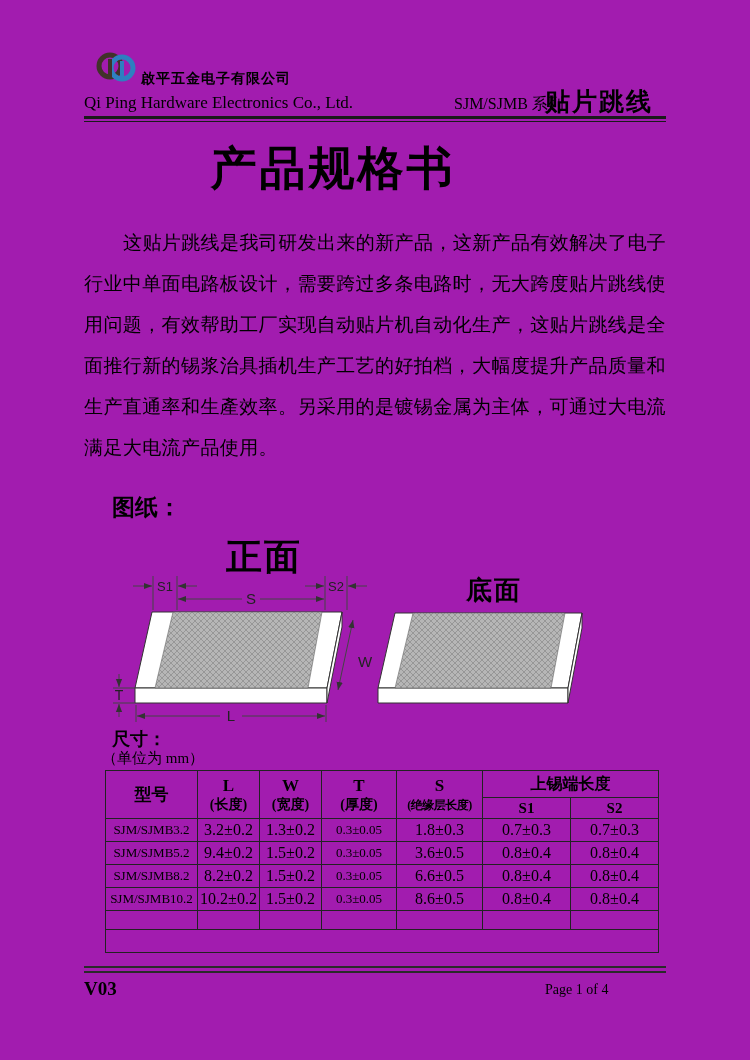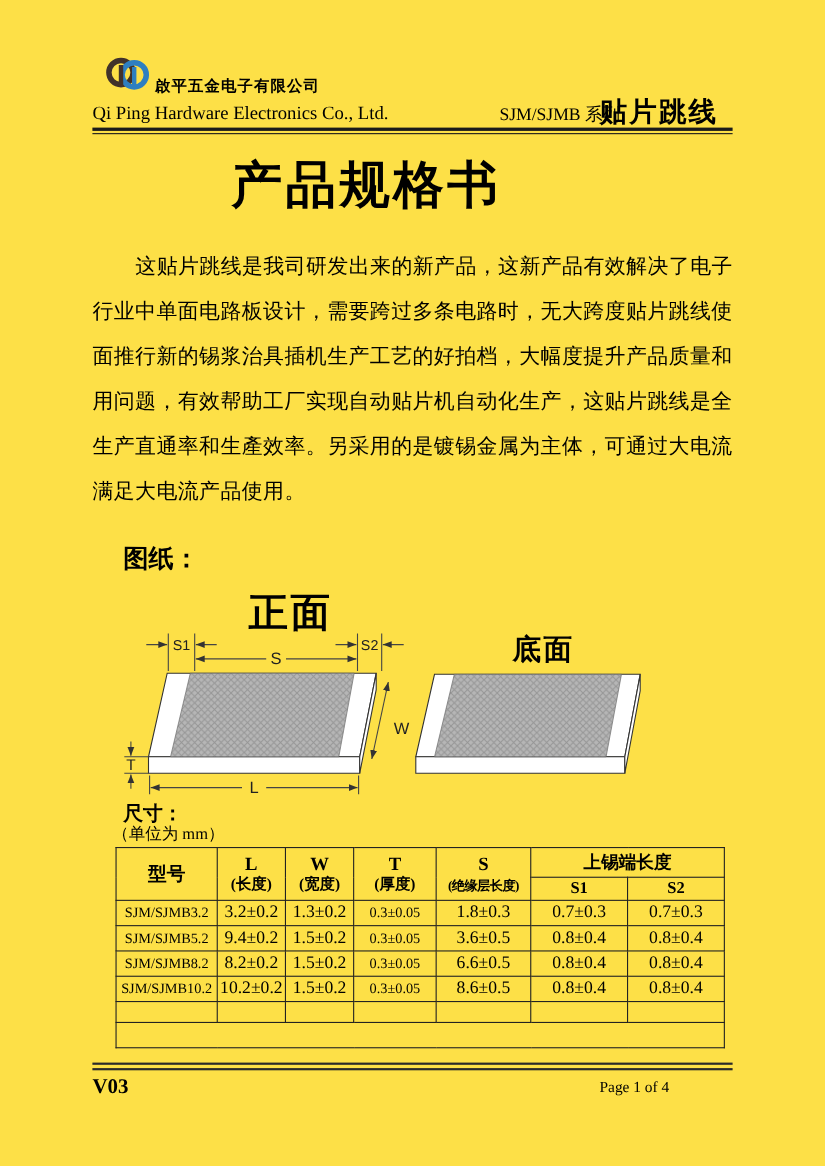--- a/index.html
+++ b/index.html
@@ -1,16 +1,16 @@
 <!DOCTYPE html>
 <html><head>
 <meta charset="utf-8">
 <style>
   html,body{margin:0;padding:0;background:#ffffff;}
-  .page{position:relative;width:750px;height:1060px;background:#fde047;overflow:hidden;
+  .page{position:relative;width:750px;height:1060px;background:#a21caf;overflow:hidden;
         font-family:"Liberation Serif",serif;color:#000;}
   .abs{position:absolute;}
 
   
   .logo{left:94px;top:45px;width:44px;height:46px;}
   .company-cn{left:141px;top:70px;font-size:14px;font-weight:bold;
               font-family:"Liberation Sans",sans-serif;letter-spacing:1px;}
   .company-en{left:84px;top:93px;font-size:17px;}
   .series{left:454px;top:94px;font-size:16px;}
   .product{left:545px;top:85px;font-size:25px;font-weight:bold;
@@ -79,22 +79,22 @@
   <div class="abs company-en">Qi Ping Hardware Electronics Co., Ltd.</div>
   <div class="abs series">SJM/SJMB 系列</div>
   <div class="abs product">贴片跳线</div>
   <div class="abs header-rule"></div>
 
   <h1 class="abs title">产品规格书</h1>
 
   <div class="abs intro">
     <div class="line first">这贴片跳线是我司研发出来的新产品，这新产品有效解决了电子</div>
     <div class="line">行业中单面电路板设计，需要跨过多条电路时，无大跨度贴片跳线使</div>
+    <div class="line">用问题，有效帮助工厂实现自动贴片机自动化生产，这贴片跳线是全</div>
     <div class="line">面推行新的锡浆治具插机生产工艺的好拍档，大幅度提升产品质量和</div>
-    <div class="line">用问题，有效帮助工厂实现自动贴片机自动化生产，这贴片跳线是全</div>
     <div class="line">生产直通率和生產效率。另采用的是镀锡金属为主体，可通过大电流</div>
     <div class="line">满足大电流产品使用。</div>
   </div>
 
   <div class="abs drawing-heading">图纸：</div>
   <div class="abs front-label">正面</div>
   <div class="abs bottom-label">底面</div>
 
   <svg class="abs front-view" width="270" height="160" viewBox="0 0 270 160">
     <defs>

